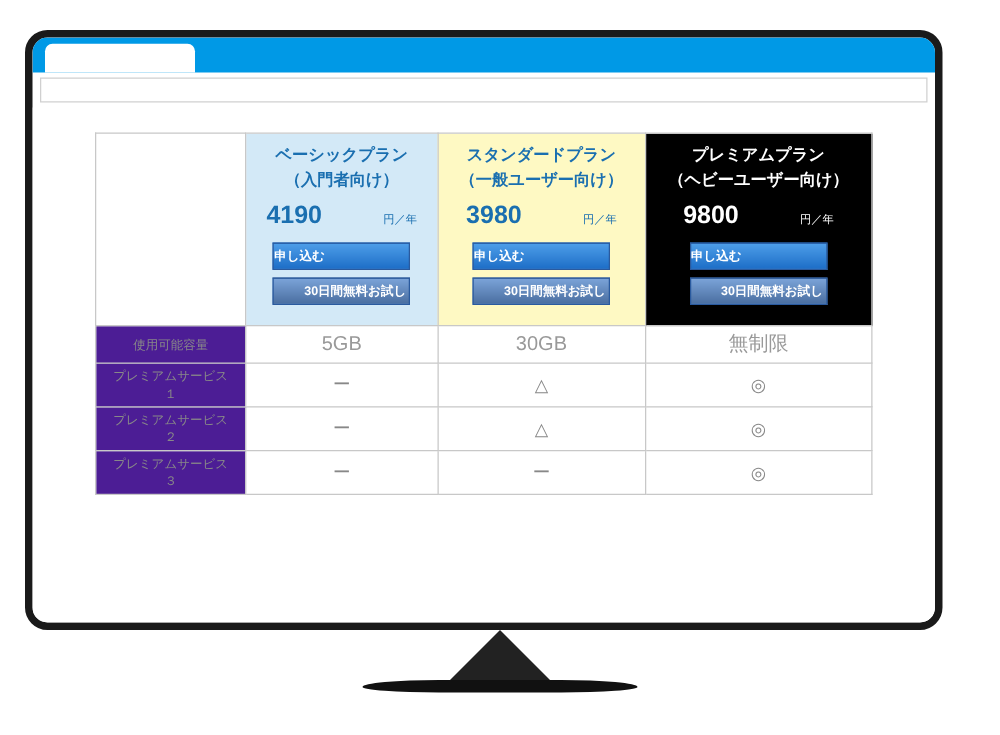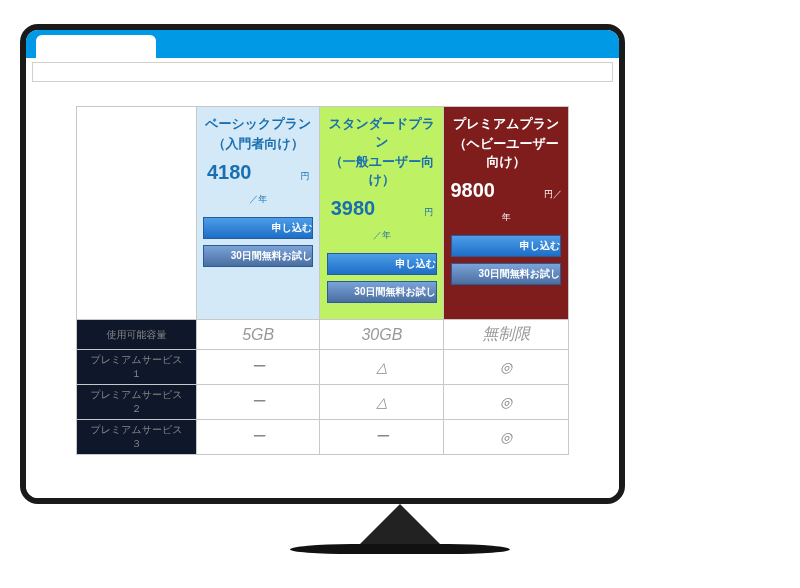--- a/index.html
+++ b/index.html
@@ -11,21 +11,21 @@
   align-items: center;
   height: 588px;
   width: 800px;
 }
 .monitor {
   width: 760px;
   height: 540px;
   position: relative;
 }
 .monitor-frame {
-  width: 605px;
+  width: 734px;
   height: 480px;
   border: 6px solid #1a1a1a;
   border-radius: 18px;
   background: #fff;
   overflow: hidden;
   position: relative;
 }
 .monitor-stand {
   position: absolute;
   left: 50%;
@@ -92,22 +92,22 @@
 }
 .corner-cell {
   width: 120px;
   background: #fff;
 }
 .plan-head {
   padding: 8px 6px 10px;
   vertical-align: top;
 }
 .plan-basic { background: #d3e9f7; }
-.plan-standard { background: #bef264; }
-.plan-premium { background: #7f1d1d; }
+.plan-standard { background: #fef9c3; }
+.plan-premium { background: #000000; }
 .plan-name {
   font-size: 13px;
   font-weight: bold;
   margin-bottom: 2px;
 }
 .plan-basic .plan-name, .plan-basic .plan-sub, .plan-basic .plan-price { color: #1a6fb0; }
 .plan-standard .plan-name, .plan-standard .plan-sub, .plan-standard .plan-price { color: #1a6fb0; }
 .plan-premium .plan-name, .plan-premium .plan-sub, .plan-premium .plan-price { color: #fff; }
 .plan-sub {
   font-size: 13px;
@@ -127,41 +127,41 @@
 .btn {
   display: block;
   width: 110px;
   margin: 0 auto 6px;
   padding: 3px 0;
   font-size: 10px;
   font-weight: bold;
   color: #fff;
   border: 1px solid #2a5a9e;
   cursor: pointer;
-  text-align: right;
+  text-align: left;
 }
 .btn-primary {
   background: linear-gradient(#4d9de8, #1d6ec7);
 }
 .btn-secondary {
   background: linear-gradient(#7aa3d8, #4a6ea0);
+  padding-left: 24px;
 }
 .row-label {
   text-align: left;
   padding: 3px 10px;
   color: #888;
   font-size: 10px;
-  background: #0f172a;
+  background: #4c1d95;
 }
 .feature-cell {
   padding: 3px;
   font-size: 14px;
   color: #888;
   background: #fff;
-  font-style: italic;
 }
 .feature-cell.big {
   font-size: 16px;
   color: #999;
   padding: 4px;
 }
 </style>
 </head>
 <body>
 
@@ -172,21 +172,21 @@
     </div>
     <div class="url-bar"></div>
     <div class="page-content">
       <table class="price-table">
         <thead>
           <tr>
             <th class="corner-cell"></th>
             <th class="plan-head plan-basic">
               <div class="plan-name">ベーシックプラン</div>
               <div class="plan-sub">（入門者向け）</div>
-              <div class="plan-price"><span>4180</span><small>円／年</small></div>
+              <div class="plan-price"><span>4190</span><small>円／年</small></div>
               <div class="btn btn-primary">申し込む</div>
               <div class="btn btn-secondary">30日間無料お試し</div>
             </th>
             <th class="plan-head plan-standard">
               <div class="plan-name">スタンダードプラン</div>
               <div class="plan-sub">（一般ユーザー向け）</div>
               <div class="plan-price"><span>3980</span><small>円／年</small></div>
               <div class="btn btn-primary">申し込む</div>
               <div class="btn btn-secondary">30日間無料お試し</div>
             </th>

